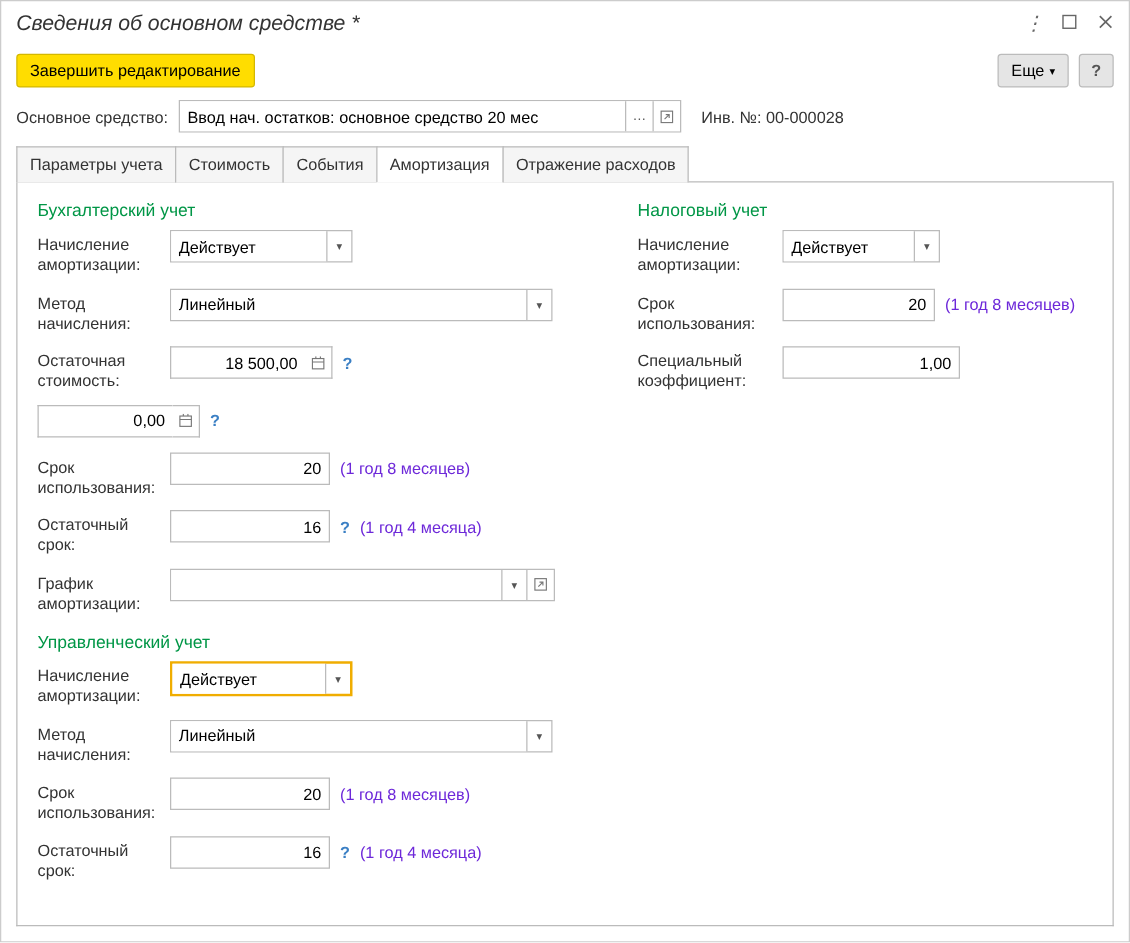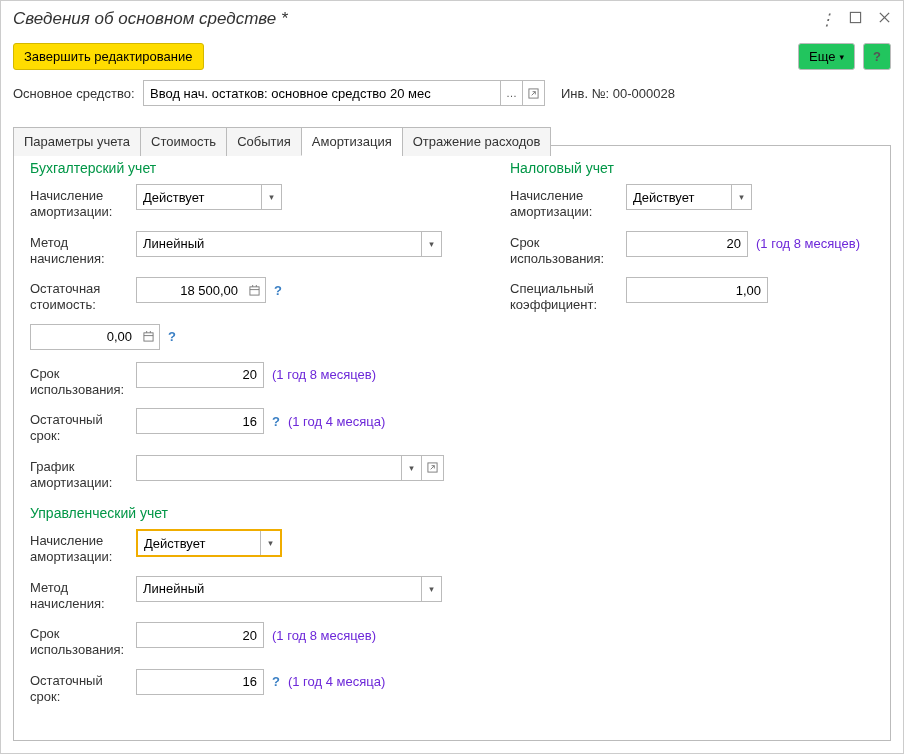--- a/index.html
+++ b/index.html
@@ -6,31 +6,31 @@
 body { font-family: Arial, sans-serif; font-size: 13px; color: #333; background: #fff; width: 904px; height: 754px; overflow: hidden; }
 .window { border: 1px solid #ccc; height: 100%; display: flex; flex-direction: column; }
 .titlebar { display: flex; align-items: center; padding: 8px 12px; font-style: italic; }
 .titlebar-title { font-size: 17px; flex: 1; }
 .titlebar-icons { display: flex; gap: 16px; align-items: center; }
 .titlebar-icons span { cursor: pointer; color: #666; font-size: 14px; }
 .titlebar-icons .dots { font-size: 16px; letter-spacing: -2px; }
 .toolbar { display: flex; align-items: center; padding: 6px 12px; gap: 8px; }
 .btn-yellow { background: #ffdd00; border: 1px solid #d4b800; padding: 5px 10px; font-size: 13px; cursor: pointer; border-radius: 3px; }
 .toolbar-spacer { flex: 1; }
-.btn { background: #22c55e; border: 1px solid #bbb; padding: 5px 10px; font-size: 13px; cursor: pointer; border-radius: 3px; display: flex; align-items: center; gap: 4px; text-align: center; }
+.btn { background: #e5e5e5; border: 1px solid #bbb; padding: 5px 10px; font-size: 13px; cursor: pointer; border-radius: 3px; display: flex; align-items: center; gap: 4px; text-align: center; }
 .btn .caret { font-size: 9px; }
 .btn-help { padding: 5px 9px; font-weight: bold; color: #555; }
 .field-row { display: flex; align-items: center; padding: 4px 12px 10px 12px; gap: 6px; }
 .field-label { min-width: 124px; color: #333; }
 .input-combo { display: flex; align-items: stretch; border: 1px solid #bbb; height: 26px; }
 .input-combo input { border: none; padding: 0 6px; font-size: 13px; outline: none; }
 .input-combo .ibtn { border-left: 1px solid #bbb; width: 22px; display: flex; align-items: center; justify-content: center; cursor: pointer; font-size: 11px; color: #555; background: #fff; }
 .inv-label { margin-left: 10px; }
 .tabs { display: flex; border-bottom: 1px solid #bbb; margin: 0 12px; }
-.tab { border: 1px solid #bbb; border-bottom: none; padding: 6px 10px; font-size: 13px; cursor: pointer; background: #f5f5f5; margin-right: -1px; position: relative; top: 11px; }
+.tab { border: 1px solid #bbb; border-bottom: none; padding: 6px 10px; font-size: 13px; cursor: pointer; background: #f5f5f5; margin-right: -1px; position: relative; top: 1px; }
 .tab.active { background: #fff; border-bottom: 1px solid #fff; }
 .content { flex: 1; padding: 10px 16px; border: 1px solid #bbb; border-top: none; margin: 0 12px 12px 12px; display: flex; gap: 30px; overflow: auto; }
 .col { display: flex; flex-direction: column; }
 .col-left { width: 450px; }
 .section-title { color: #009646; font-size: 14px; margin: 4px 0 8px 0; }
 .form-row { display: flex; align-items: flex-start; margin-bottom: 10px; min-height: 28px; }
 .form-label { width: 106px; padding-top: 4px; line-height: 1.25; }
 .form-label-tax { width: 116px; padding-top: 4px; line-height: 1.25; }
 .form-control { display: flex; align-items: center; gap: 8px; }
 .select-box { display: flex; border: 1px solid #bbb; height: 26px; align-items: stretch; }

